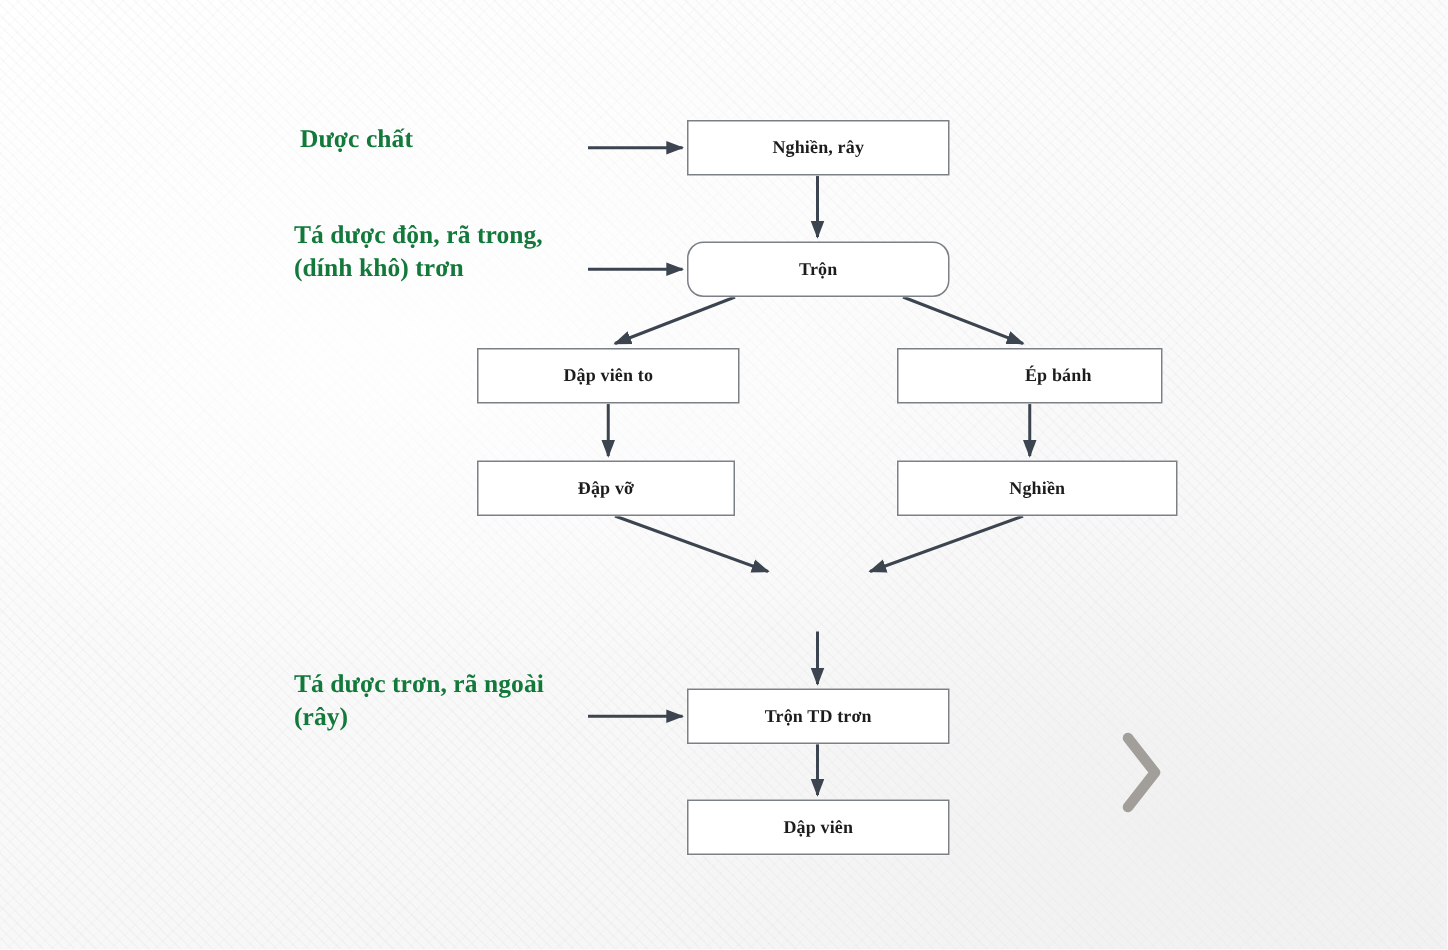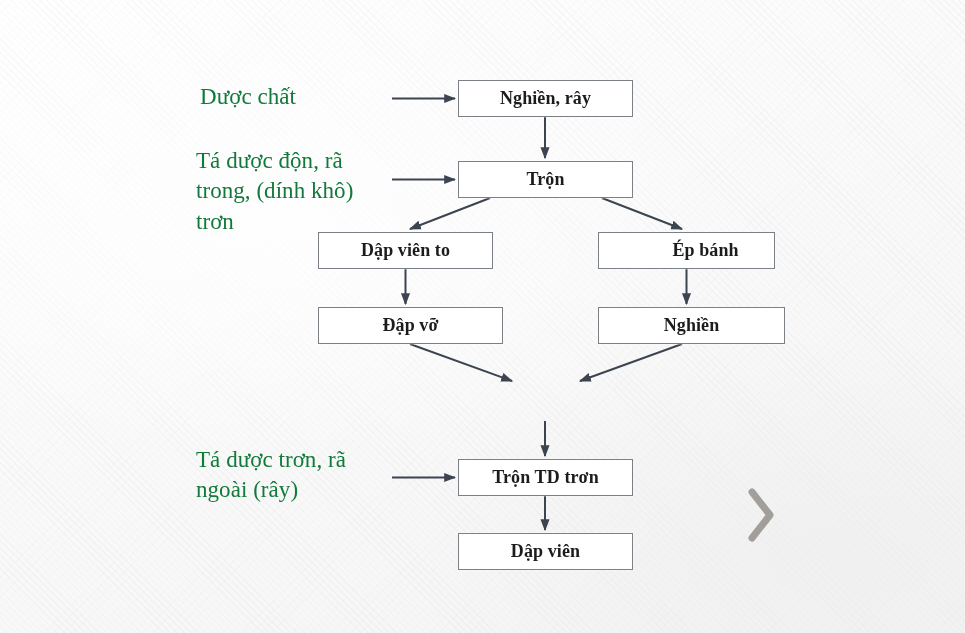--- a/index.html
+++ b/index.html
@@ -60,33 +60,33 @@
   .box {
     position: absolute;
     box-sizing: border-box;
     background: #ffffff;
     border: 1.6px solid #7b7f86;
     display: flex;
     align-items: center;
     justify-content: center;
     color: #1c1c1c;
     font-weight: bold;
-    font-size: 18px;
+    font-size: 12px;
     letter-spacing: 0.1px;
     white-space: nowrap;
     z-index: 3;
     box-shadow: 0 0 0 0.4px rgba(255,255,255,0.6);
   }
 
   
   .label-green {
     position: absolute;
     color: #12793b;
-    font-weight: normal;
-    font-size: 23px;
+    font-weight: bold;
+    font-size: 17px;
     line-height: 1.32;
     z-index: 3;
     letter-spacing: 0.05px;
   }
 
   
   #chevron-next {
     position: absolute;
     left: 742px;
     top: 486px;
@@ -134,33 +134,33 @@
       <line x1="392" y1="477.5" x2="455" y2="477.5"></line>
 
       <line x1="545" y1="496" x2="545" y2="530"></line>
     </g>
   </svg>
 
   <div class="box" style="left:458px; top:80px; width:175px; height:37px;">
     <span>Nghiền, rây</span>
   </div>
 
-  <div class="box" style="left:458px; top:161px; width:175px; height:37px;">
+  <div class="box" style="left:458px; top:161px; width:175px; height:37px;border-radius:11px;">
     <span>Trộn</span>
   </div>
 
   <div class="box" style="left:318px; top:232px; width:175px; height:37px;">
     <span>Dập viên to</span>
   </div>
 
   <div class="box" style="left:598px; top:232px; width:177px; height:37px;padding-left:38px;">
     <span>Ép bánh</span>
   </div>
 
-  <div class="box" style="left:318px; top:307px; width:185px; height:37px;">
+  <div class="box" style="left:318px; top:307px; width:172px; height:37px;">
     <span>Đập vỡ</span>
   </div>
 
   <div class="box" style="left:598px; top:307px; width:187px; height:37px;">
     <span>Nghiền</span>
   </div>
 
 
   <div class="box" style="left:458px; top:459px; width:175px; height:37px;">
     <span>Trộn TD trơn</span>

